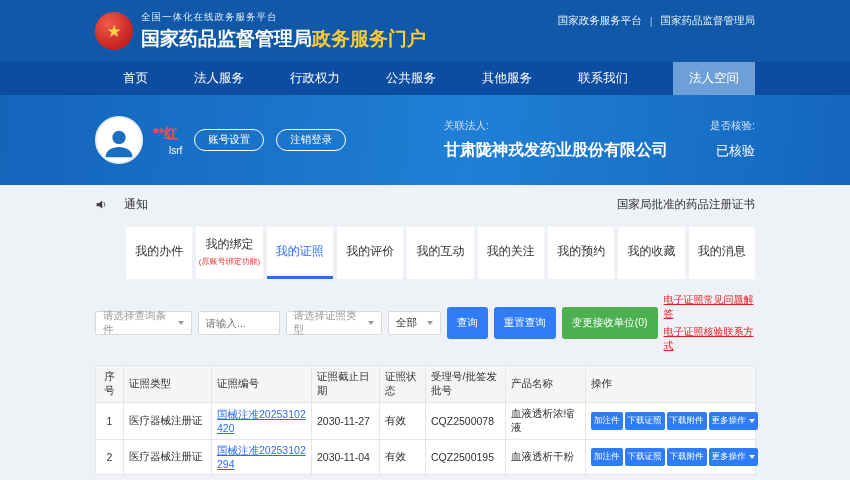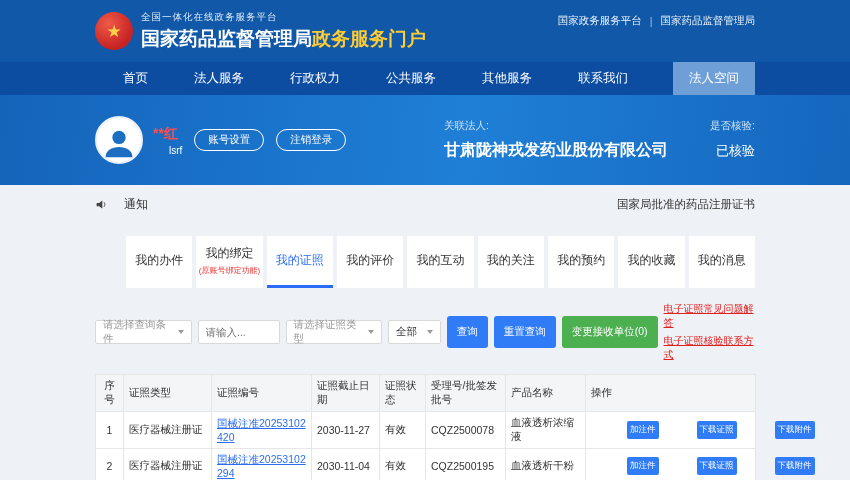--- a/index.html
+++ b/index.html
@@ -49,21 +49,21 @@
   .verify-block { text-align:right; }
   .verify-status { font-size:13px; color:#fff; margin-top:9px; }
 
   
   .content { background:#eef1f5; padding:8px 0 18px; }
   .notice-row { display:flex; align-items:center; justify-content:space-between; height:22px; font-size:12px; }
   .notice-left { display:flex; align-items:center; gap:16px; }
   .notice-left svg { width:13px; height:13px; }
   .notice-text { font-size:11.5px; color:#333; cursor:pointer; }
 
-  .tabs { display:flex; gap:4px; margin-top:21px;padding-left:31px; }
+  .tabs { display:flex; gap:4px; margin-top:12px;padding-left:31px; }
   .tab { flex:1; height:52px; background:#fff; display:flex; flex-direction:column;
          align-items:center; justify-content:center; font-size:12px; color:#333;
          border-bottom:3px solid transparent; cursor:pointer; }
   .tab.active { color:#2a6df4; border-bottom-color:#2a6df4; }
   .tab .sub { font-size:8px; color:#e53935; margin-top:3px; }
 
   .filter-row { margin-top:14px; display:flex; align-items:center; gap:6px; }
   .select { height:24px; background:#fff; border:1px solid #d9d9d9; border-radius:2px;
             font-size:10.5px; color:#999; padding:0 7px; display:flex; align-items:center;
             justify-content:space-between; cursor:pointer; }
@@ -84,21 +84,21 @@
 
   table { width:100%; border-collapse:collapse; background:#fff; margin-top:12px; table-layout:fixed; }
   th, td { border:1px solid #e6e6e6; font-size:10.5px; padding:4px 5px; text-align:left; vertical-align:middle; }
   th { background:#f4f5f7; font-weight:normal; color:#333; height:30px; }
   td { height:32px; color:#333; }
   .center { text-align:center; }
   .cert-link { color:#2a6df4; text-decoration:underline; word-break:break-all; cursor:pointer; }
   .actions { display:flex; gap:2px; align-items:center; flex-wrap:nowrap; }
   .mini-btn { background:#2f7cf6; color:#fff; border:none; border-radius:2px; font-size:8.5px;
               padding:3px 3px; cursor:pointer; white-space:nowrap; display:inline-flex; align-items:center; gap:2px;
-              font-family:"Liberation Sans","DejaVu Sans",sans-serif;margin-left:36px; }
+              font-family:"Liberation Sans","DejaVu Sans",sans-serif; }
   .mini-btn .caret-down { border-top-color:#fff; margin-left:1px; border-left-width:3px; border-right-width:3px; border-top-width:4px; }
 </style>
 </head>
 <body>
 
 <header class="topbar">
   <div class="container topbar-inner">
     <div class="brand">
       <div class="emblem">
         <span class="star">★</span>

